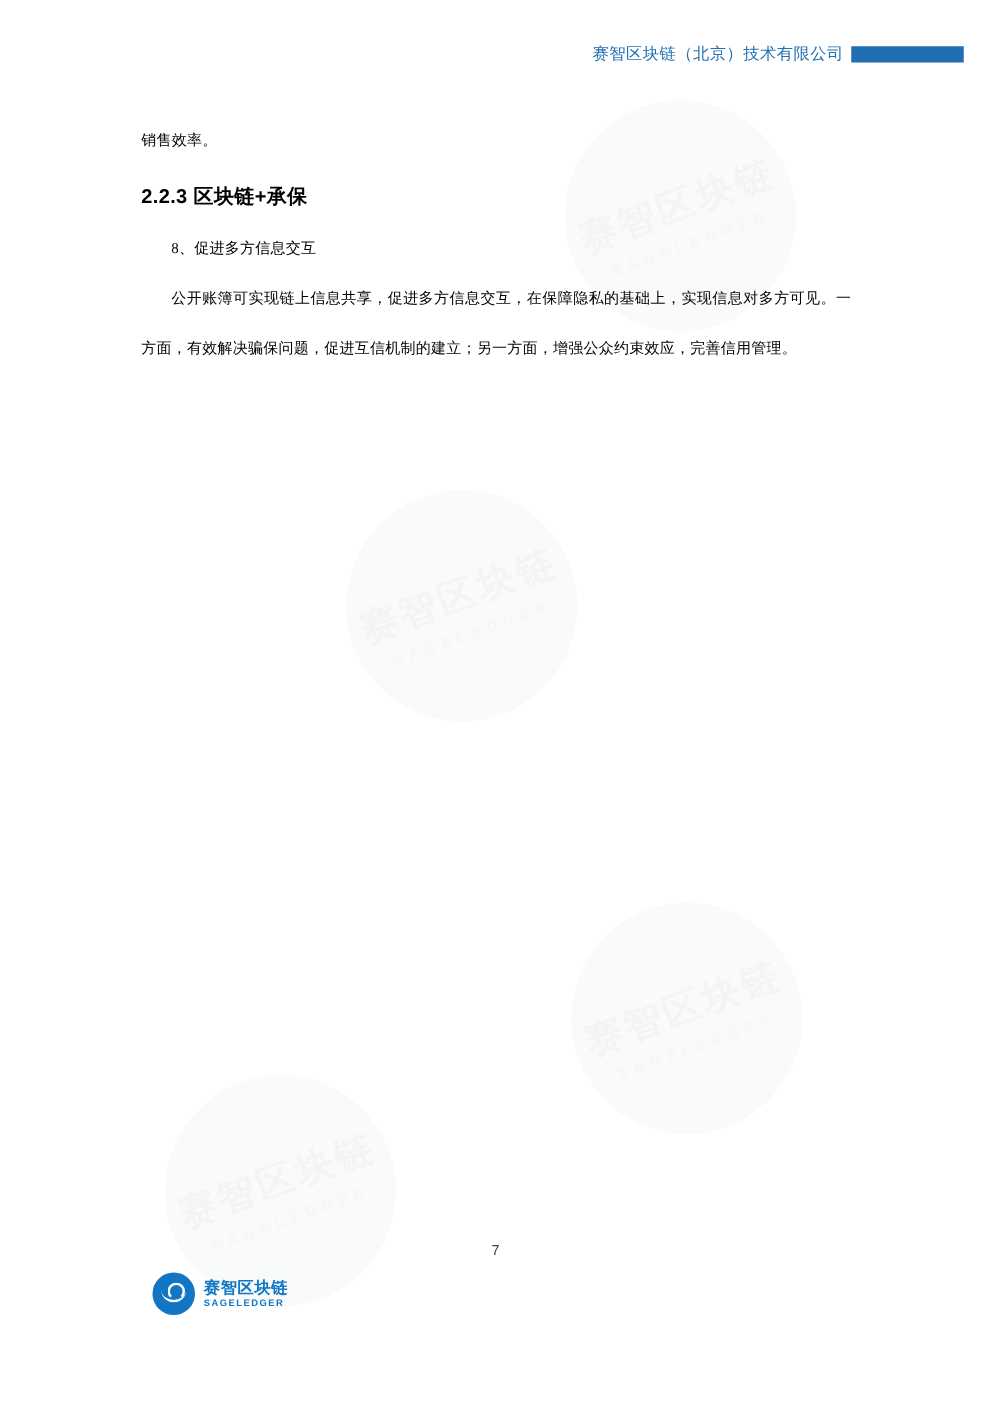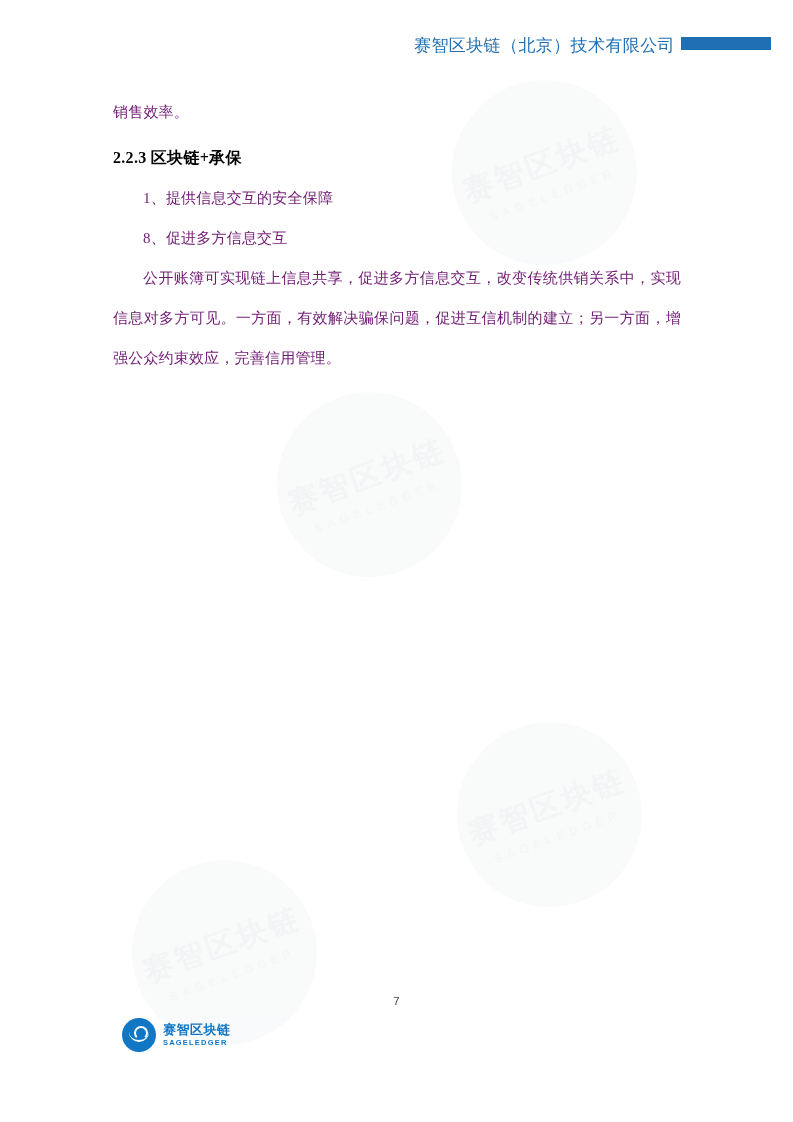--- a/index.html
+++ b/index.html
@@ -81,21 +81,21 @@
     left: 0;
     right: 0;
     height: 26px;
     z-index: 2;
   }
   .header-title {
     position: absolute;
     right: 118px;
     top: 0;
     font-family: Liberation Mono, monospace;
-    font-size: 17px;
+    font-size: 13px;
     color: #1f6fb2;
     letter-spacing: 0.4px;
     white-space: nowrap;
   }
   .header-bar {
     position: absolute;
     right: 22px;
     top: 3px;
     width: 90px;
     height: 13px;
@@ -105,33 +105,33 @@
   
   .content {
     position: absolute;
     top: 92px;
     left: 113px;
     width: 568px;
     z-index: 1;
   }
   p.para {
     margin: 0;
-    font-size: 15px;
+    font-size: 12px;
     line-height: 40px;
-    color: #701a75;
+    color: #000000;
     text-align: justify;
     text-justify: inter-ideograph;
     letter-spacing: 0.2px;
   }
   p.indent {
     text-indent: 2em;
   }
   h3.heading {
     margin: 6px 0 0 0;
-    font-family: Liberation Serif, serif;
+    font-family: Liberation Sans, sans-serif;
     font-size: 16px;
     font-weight: bold;
     line-height: 40px;
     color: #000000;
     letter-spacing: 0.3px;
   }
 
   
   .page-number {
     position: absolute;
@@ -233,23 +233,22 @@
   </div>
 
   <div class="header">
     <div class="header-title">赛智区块链（北京）技术有限公司</div>
     <div class="header-bar"></div>
   </div>
 
   <div class="content">
     <p class="para">销售效率。</p>
     <h3 class="heading">2.2.3  区块链+承保</h3>
-    <p class="para indent">1、提供信息交互的安全保障</p>
     <p class="para indent">8、促进多方信息交互</p>
-    <p class="para indent">公开账簿可实现链上信息共享，促进多方信息交互，改变传统供销关系中，实现信息对多方可见。一方面，有效解决骗保问题，促进互信机制的建立；另一方面，增强公众约束效应，完善信用管理。</p>
+    <p class="para indent">公开账簿可实现链上信息共享，促进多方信息交互，在保障隐私的基础上，实现信息对多方可见。一方面，有效解决骗保问题，促进互信机制的建立；另一方面，增强公众约束效应，完善信用管理。</p>
   </div>
 
   <div class="page-number">7</div>
   <div class="footer-logo">
     <div class="mark"></div>
     <div class="txt">
       <div class="t1">赛智区块链</div>
       <div class="t2">SAGELEDGER</div>
     </div>
   </div>

